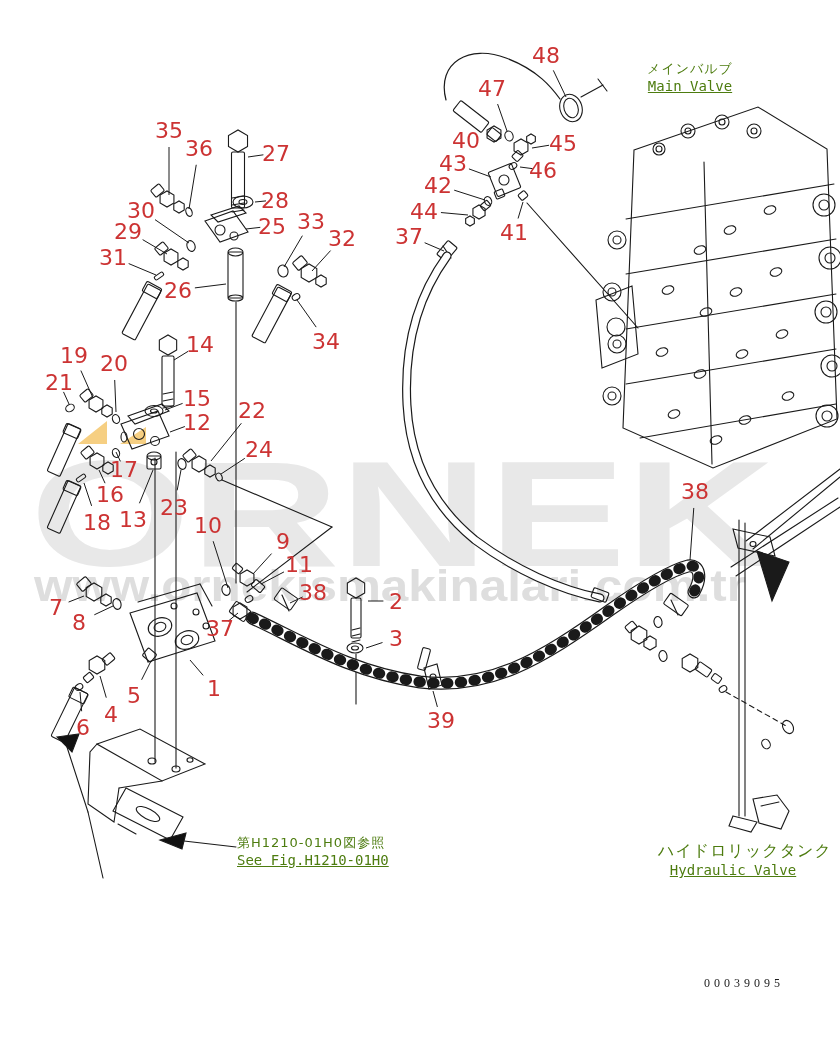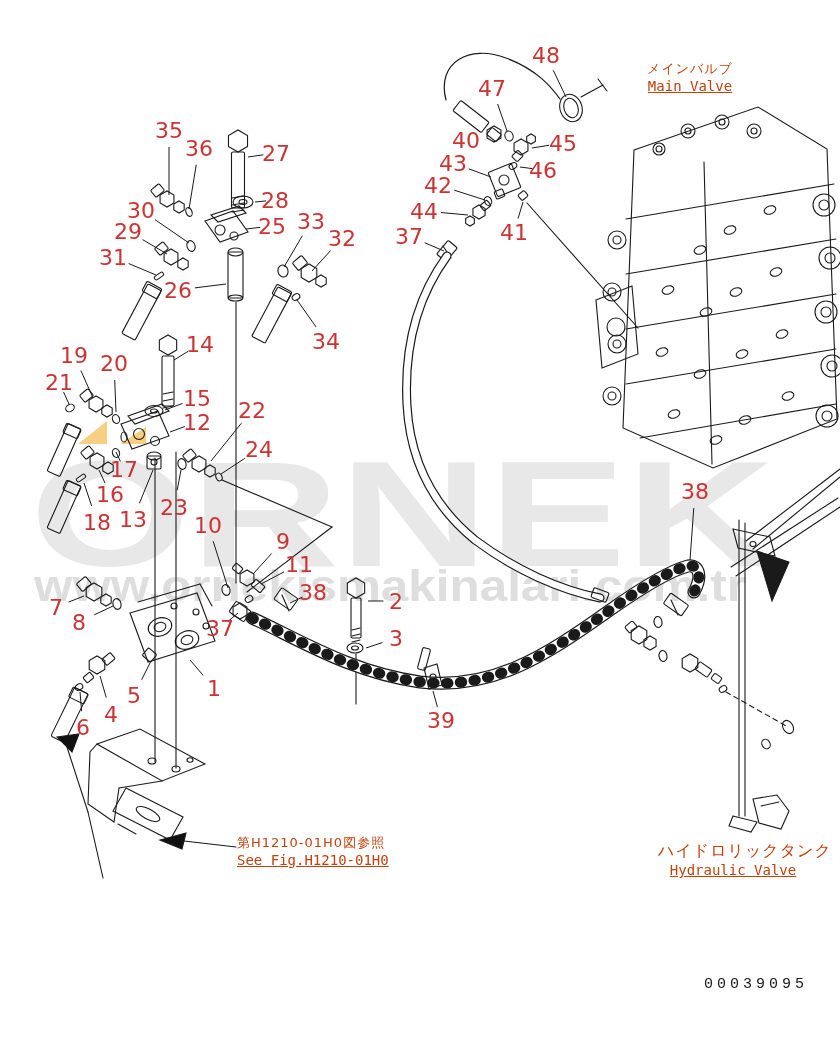--- a/index.html
+++ b/index.html
@@ -1,24 +1,24 @@
 <!DOCTYPE html>
 <html><head>
 <meta charset="utf-8">
 <style>
   html,body{margin:0;padding:0;background:#fff;}
   .stage{position:relative;width:840px;height:1037px;background:#fff;overflow:hidden;
          font-family:"DejaVu Sans",sans-serif;color:#1a1a1a;}
   .stage svg{position:absolute;left:0;top:0;}
-  .lbl{position:absolute;white-space:nowrap;color:#c2410c;}
+  .lbl{position:absolute;white-space:nowrap;color:#4d7c0f;}
   .lbl .jp{font-size:13px;letter-spacing:1px;font-family:"DejaVu Sans",sans-serif;}
   .lbl .en{font-size:14px;font-family:"DejaVu Sans Mono","Liberation Mono",monospace;text-decoration:underline;}
   .lbl.center{text-align:center;}
-  .docnum{position:absolute;left:704px;top:976px;font-size:15px;letter-spacing:4px;
-          font-family:Liberation Mono, monospace;}
+  .docnum{position:absolute;left:704px;top:976px;font-size:12px;letter-spacing:4px;
+          font-family:Liberation Serif, serif;}
 </style>
 </head>
 <body>
 
 <div class="stage">
 
   <svg id="dwg" width="840" height="1037" viewBox="0 0 840 1037">
     <g id="wm">
       <polygon points="78,444 107,421 107,444" fill="#f6cf82"></polygon>
       <polygon points="120,444 146,427 146,444" fill="#f6cf82"></polygon>

